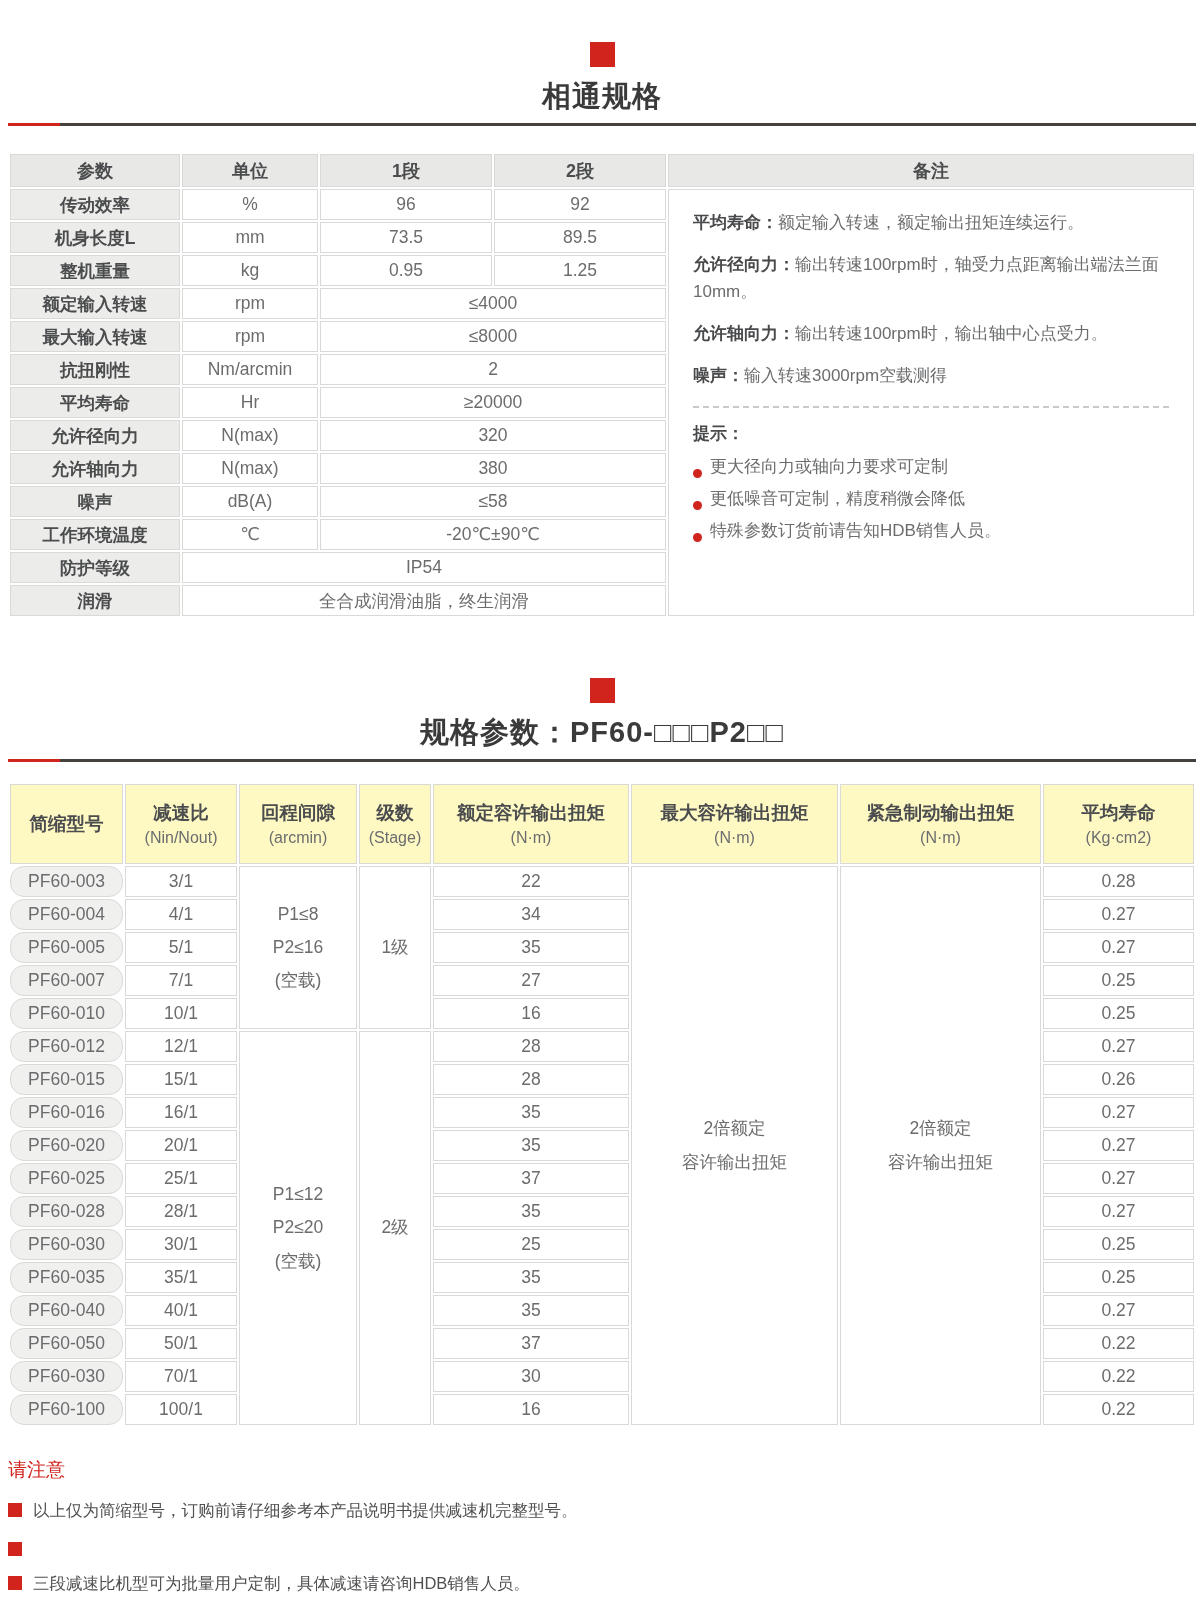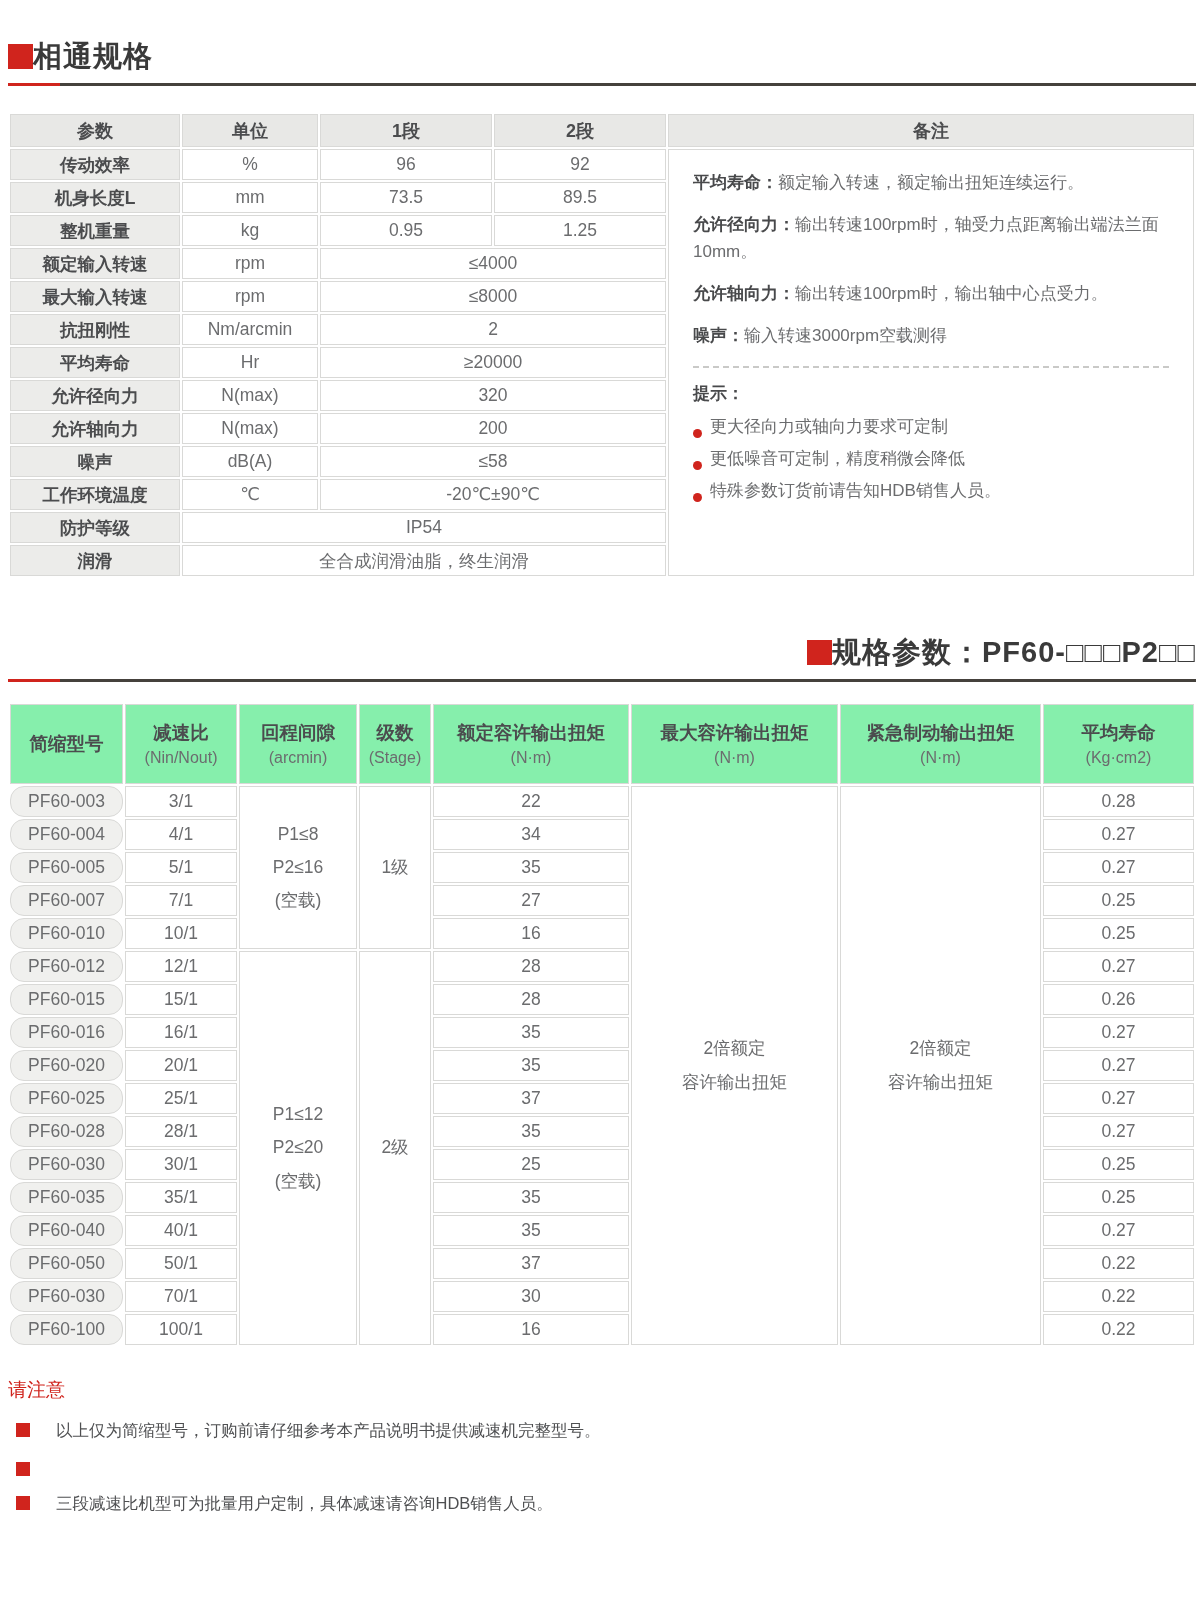--- a/index.html
+++ b/index.html
@@ -1,21 +1,21 @@
 <!DOCTYPE html>
 <html><head>
 <meta charset="utf-8">
 <style>
   html,body{margin:0;padding:0;background:#ffffff;}
   body{font-family:"Liberation Sans","DejaVu Sans",sans-serif;color:#55565a;}
   .page{width:1204px;box-sizing:border-box;padding:4px 8px 30px;}
 
   
-  .section-title{position:relative;display:flex;align-items:center;
-    border-bottom:3px solid #45413c;padding:8px 0 12px;margin-top:30px;}
+  .section-title{position:relative;display:flex;align-items:center;gap:15px;
+    border-bottom:3px solid #45413c;padding:8px 0 12px;margin-top:30px;flex-direction:column;}
   .section-title .sq{width:25px;height:25px;background:#d0241d;flex:0 0 auto;}
   .section-title .txt{font-size:29px;font-weight:bold;color:#3a3a3a;letter-spacing:1px;line-height:1;}
   .section-title::after{content:"";position:absolute;left:0;bottom:-3px;width:52px;height:3px;background:#d0241d;}
 
   
   table{width:100%;border-collapse:separate;border-spacing:2px;}
   th,td{border:1px solid #d9d9d7;text-align:center;box-sizing:border-box;}
 
   
   .spec{margin-top:26px;}
@@ -25,30 +25,30 @@
   .spec td.remarks{vertical-align:top;text-align:left;padding:20px 24px 10px;background:#ffffff;}
   .remark-note{margin:0 0 16px;font-size:17px;line-height:1.55;color:#6b6c6e;}
   .remark-note b{color:#48494b;}
   .dashed-sep{border:none;border-top:2px dashed #c9c9c7;margin:16px 0 14px;}
   .tips-title{font-weight:bold;color:#48494b;font-size:17px;margin:0 0 10px;}
   .tip{display:flex;align-items:flex-end;gap:8px;font-size:17px;color:#6b6c6e;margin:9px 0;}
   .tip .dot{width:9px;height:9px;border-radius:50%;background:#d0241d;flex:0 0 auto;}
 
   
   .model{margin-top:20px;}
-  .model th{background:#86efac;height:80px;padding:9px 6px;vertical-align:middle;}
+  .model th{background:#fef9c3;height:80px;padding:9px 6px;vertical-align:middle;}
   .model th .main{font-size:18.5px;font-weight:bold;color:#4b4c4e;line-height:1.3;}
   .model th .sub{font-size:16px;font-weight:normal;color:#6b6c6e;margin-top:3px;}
   .model td{font-size:17.5px;color:#6b6c6e;height:31px;padding:1px 6px;}
   .model td.model-name{background:#f0f0ee;border-radius:14px;}
   .model td.merged{vertical-align:middle;line-height:1.9;}
 
   
   .notice-title{color:#d0241d;font-size:19px;margin:30px 0 6px;font-weight:normal;}
-  .notice-item{display:flex;align-items:flex-start;gap:26px;margin:17px 8px;font-size:16.5px;color:#4e4f51;}
+  .notice-item{display:flex;align-items:flex-start;gap:11px;margin:17px 0;font-size:16.5px;color:#4e4f51;}
   .notice-item .sq{width:14px;height:14px;background:#d0241d;flex:0 0 auto;margin-top:3px;}
 </style>
 </head>
 <body>
 
 <div class="page">
 
   <div class="section-title">
     <span class="sq"></span>
     <span class="txt">相通规格</span>
@@ -131,21 +131,21 @@
           <td class="value" colspan="2">≥20000</td>
         </tr>
         <tr>
           <td class="label">允许径向力</td>
           <td class="value">N(max)</td>
           <td class="value" colspan="2">320</td>
         </tr>
         <tr>
           <td class="label">允许轴向力</td>
           <td class="value">N(max)</td>
-          <td class="value" colspan="2">200</td>
+          <td class="value" colspan="2">380</td>
         </tr>
         <tr>
           <td class="label">噪声</td>
           <td class="value">dB(A)</td>
           <td class="value" colspan="2">≤58</td>
         </tr>
         <tr>
           <td class="label">工作环境温度</td>
           <td class="value">℃</td>
           <td class="value" colspan="2">-20℃±90℃</td>

